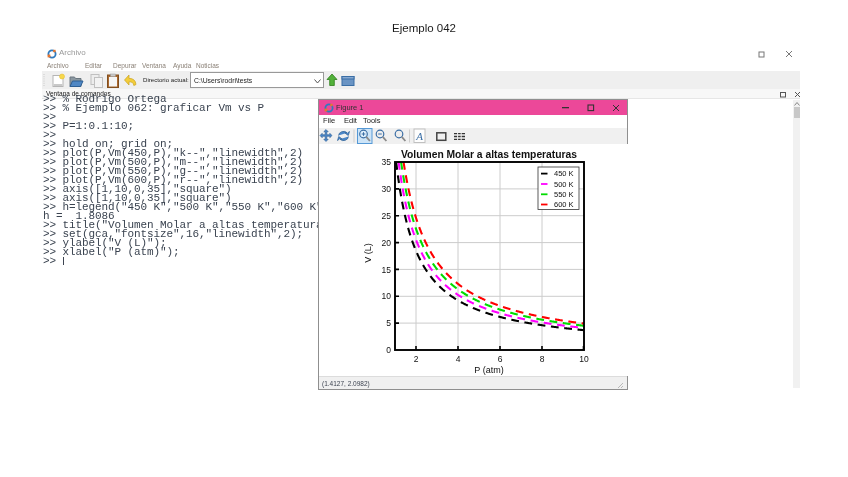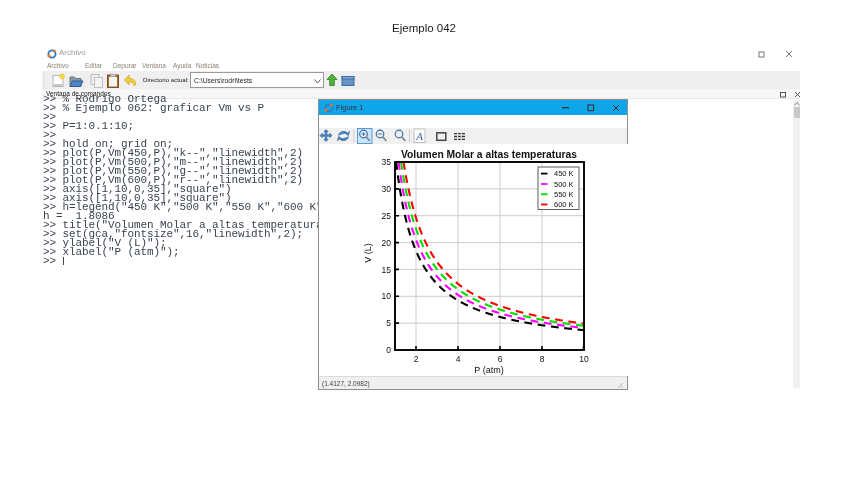--- a/index.html
+++ b/index.html
@@ -24,21 +24,21 @@
 
 #combo { position:absolute; left:149px; top:27px; width:134px; height:16px; background:#fff;
   border:1px solid #999; font-size:6.8px; color:#222; }
 #combo .txt { position:absolute; left:3px; top:4px; }
 
 #sb { position:absolute; left:752px; top:55px; width:7px; height:288px; background:#f1f1f1; }
 #sb .thumb { position:absolute; left:0.5px; top:7px; width:6px; height:11px; background:#c8c8c8; }
 
 #fig { position:absolute; left:318px; top:99px; width:310px; height:291px; background:#fff;
   border:1px solid #8f8f8f; }
-#figtitle { position:absolute; left:0; top:0; width:308px; height:15px; background:#0ea5e9; }
+#figtitle { position:absolute; left:0; top:0; width:308px; height:15px; background:#ec4899; }
 #figtitle .t { position:absolute; left:17px; top:3px; font-size:7.5px; color:#333; }
 #figmenu { position:absolute; left:0; top:15px; width:308px; height:13px; font-size:7.5px; color:#222; }
 #figmenu span { position:absolute; top:1px; }
 #figtb { position:absolute; left:0; top:28px; width:308px; height:16px; background:#f0f0f0; }
 #figcanvas { position:absolute; left:9px; top:44px; width:308px; height:232px; background:#fff; }
 #figstatus { position:absolute; left:0; top:276px; width:308px; height:13px; background:#f0f0f0;
   border-top:1px solid #dcdcdc; }
 #figstatus .t { position:absolute; left:3px; top:3px; font-size:6.5px; color:#3d4451; }
 </style>
 </head>
@@ -150,20 +150,25 @@
     <svg class="abs" style="left:243px;top:7px" width="8" height="2" viewBox="0 0 8 2">
       <rect width="7" height="1.3" fill="#333"></rect>
     </svg>
     <svg class="abs" style="left:268px;top:4px" width="8" height="8" viewBox="0 0 8 8">
       <rect x="1" y="1" width="5.6" height="5.6" fill="none" stroke="#333" stroke-width="1.1"></rect>
     </svg>
     <svg class="abs" style="left:293px;top:4px" width="8" height="8" viewBox="0 0 8 8">
       <path d="M1 1 L7 7 M7 1 L1 7" stroke="#333" stroke-width="1"></path>
     </svg>
   </div>
+  <div id="figmenu">
+    <span style="left:4px">File</span>
+    <span style="left:25px">Edit</span>
+    <span style="left:44px">Tools</span>
+  </div>
   <div id="figtb">
     <svg class="abs" style="left:0;top:0" width="308" height="16" viewBox="0 0 308 16">
 
       <path d="M7 1.5 l2.2 2.2 -1.4 0 0 3 3 0 0 -1.4 2.2 2.2 -2.2 2.2 0 -1.4 -3 0 0 3 1.4 0 -2.2 2.2 -2.2 -2.2 1.4 0 0 -3 -3 0 0 1.4 -2.2 -2.2 2.2 -2.2 0 1.4 3 0 0 -3 -1.4 0 z" fill="#4a86c8" stroke="#2d5e93" stroke-width="0.6"></path>
 
       <path d="M19.5 7.5 a5 4.5 0 0 1 8.5 -2.8 l-2.3 0.2 3.6 2.6 1.2 -4 -1.4 1" fill="#4a86c8" stroke="#2d5e93" stroke-width="0.7"></path>
       <path d="M29.5 8.5 a5 4.5 0 0 1 -8.5 2.8 l2.3 -0.2 -3.6 -2.6 -1.2 4 1.4 -1" fill="#4a86c8" stroke="#2d5e93" stroke-width="0.7"></path>
       <line x1="35" y1="1.5" x2="35" y2="14.5" stroke="#cfcfcf"></line>
 
       <rect x="38.5" y="0.5" width="14.5" height="15" fill="#cde4f7" stroke="#5599d6" stroke-width="1"></rect>

